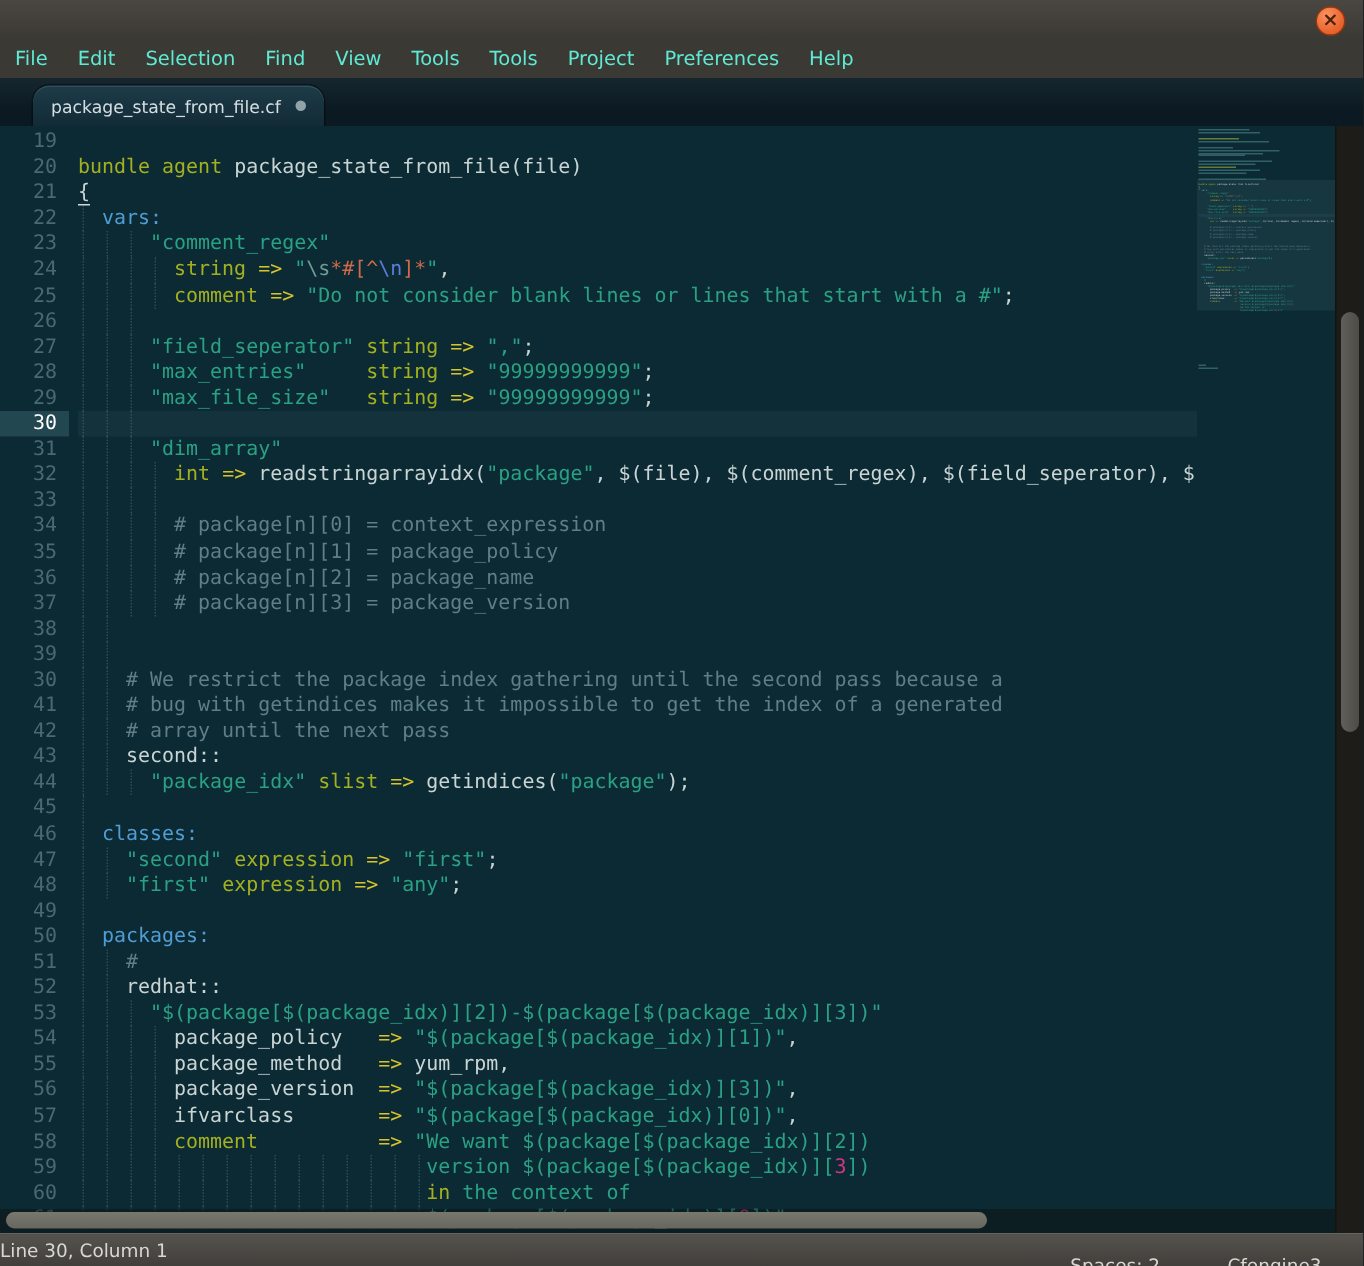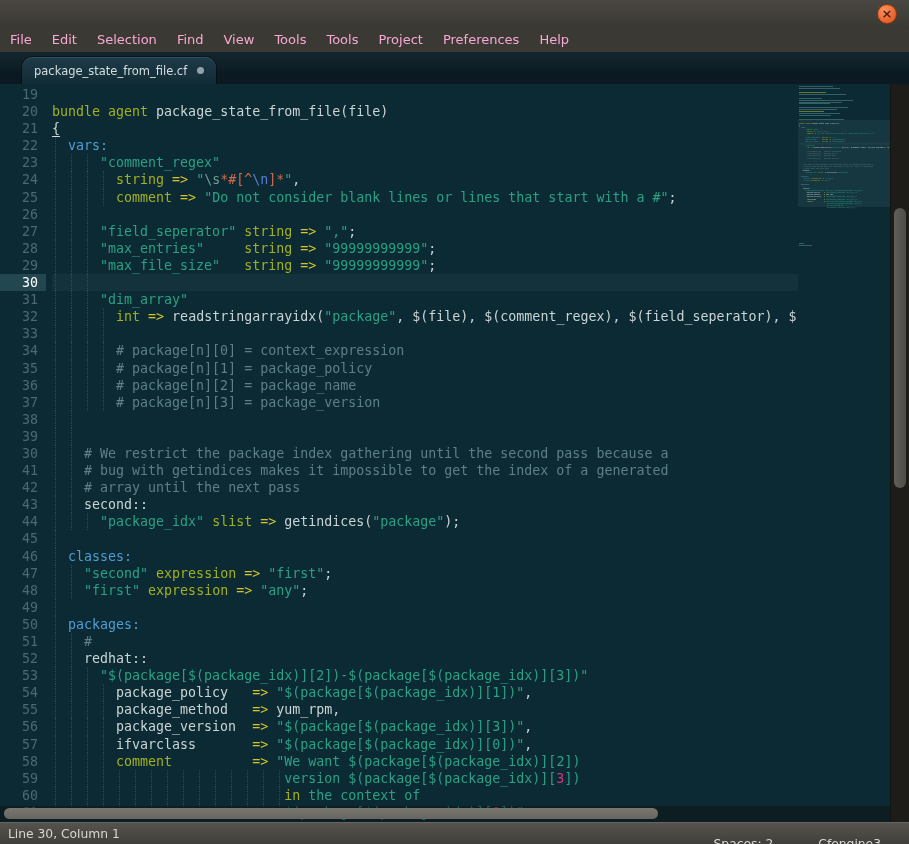--- a/index.html
+++ b/index.html
@@ -11,21 +11,21 @@
   .title{position:absolute;left:37px;top:0;height:28px;line-height:28px;
          font-size:13px;font-weight:bold;color:#f1eee8;white-space:nowrap;}
   .close-btn{position:absolute;right:12px;top:4px;width:20px;height:20px;border-radius:50%;
              background:radial-gradient(circle at 35% 28%,#fb9260,var(--close) 68%);
              border:1px solid #8f3710;box-sizing:border-box;cursor:default;
              display:flex;align-items:center;justify-content:center;}
   .close-btn span{color:#4d200a;font-size:13px;font-weight:bold;line-height:1;margin-top:-1px;}
   
   .menubar{position:absolute;left:0;top:28px;width:909px;height:24px;background:#3b3934;
            display:flex;align-items:center;}
-  .menubar .mitem{padding:0 10px;font-size:13px;color:#f9a8d4;line-height:24px;white-space:nowrap;}
+  .menubar .mitem{padding:0 10px;font-size:13px;color:#5eead4;line-height:24px;white-space:nowrap;}
   
   .tabbar{position:absolute;left:0;top:52px;width:909px;height:32px;
           background:linear-gradient(#15262e,#0b1a22 70%);}
   .tab{position:absolute;left:22px;top:5px;width:194px;height:27px;
        background:linear-gradient(#1e3b49,#122b36);border-radius:11px 11px 0 0;
        box-shadow:0 0 0 1px rgba(0,0,0,.4), inset 0 1px 0 rgba(130,170,190,.18);
        display:flex;align-items:center;padding:0 12px;box-sizing:border-box;gap:10px;}
   .tab-label{font-size:11.5px;color:#d5dee1;white-space:nowrap;}
   .tab .dot{width:7px;height:7px;border-radius:50%;background:#8fa3a9;flex:none;}
   
@@ -56,21 +56,21 @@
            border-left:1px solid #141310;box-sizing:border-box;}
   .vhandle{position:absolute;left:3px;top:124px;width:12px;height:280px;border-radius:6px;
            background:linear-gradient(90deg,#605f59,#4e4c47);}
   .hscroll{position:absolute;left:0;top:722px;width:890px;height:16px;background:rgba(14,15,14,0.45);}
   .hhandle{position:absolute;left:4px;top:2px;width:654px;height:11px;border-radius:5.5px;
            background:linear-gradient(#757younger470,#6b6a64);background:linear-gradient(#79786f,#67665f);}
   
   .statusbar{position:absolute;left:0;top:822px;width:909px;height:22px;
              background:linear-gradient(#56534e,#413f3b);border-top:1px solid #676560;
              box-sizing:border-box;display:flex;align-items:center;font-size:12.3px;color:#d9d7d3;}
-  .sb-left{margin-left:8px;}
+  .sb-left{}
   .sb-right{margin-left:auto;display:flex;gap:45px;padding-right:28px;margin-top:21px;}
 </style>
 </head>
 <body>
 
 <div class="window">
 
   <div class="titlebar">
     <div class="close-btn">
       <span>×</span>

